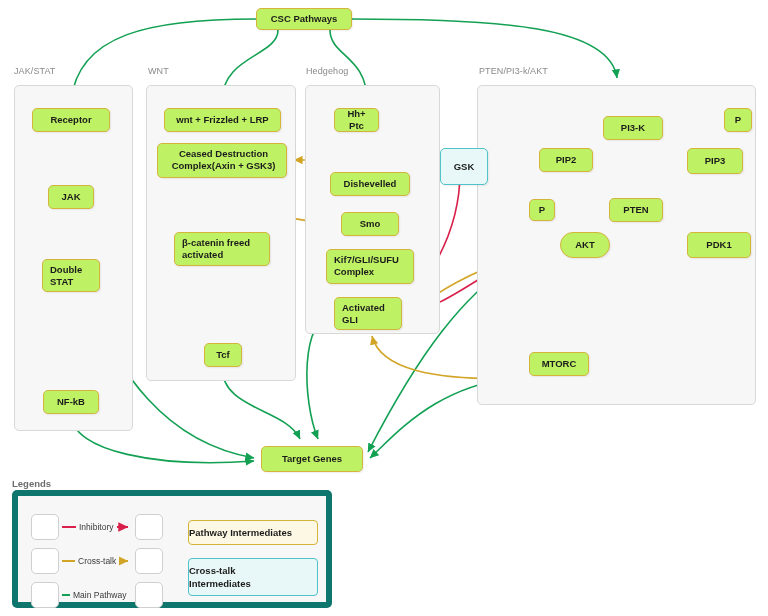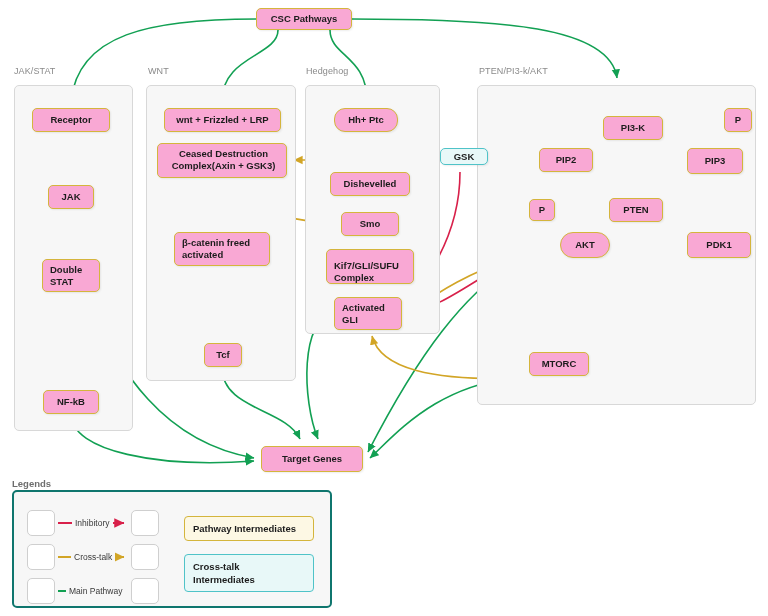--- a/index.html
+++ b/index.html
@@ -30,21 +30,21 @@
     position: absolute;
     font-size: 9px;
     color: #8a8a8a;
     letter-spacing: .1px;
     white-space: nowrap;
   }
   
   .node {
     position: absolute;
     box-sizing: border-box;
-    background: #f9a8d4;
+    background: #bef264;
     border: 1.2px solid #d4b53c;
     border-radius: 5px;
     color: #1c1c1c;
     font-size: 9.5px;
     font-weight: bold;
     display: flex;
     align-items: center;
     justify-content: center;
     text-align: center;
     line-height: 12px;
@@ -77,21 +77,21 @@
     color: #6d6d6d;
     font-weight: bold;
   }
   #legend-box {
     position: absolute;
     left: 12px;
     top: 490px;
     width: 320px;
     height: 118px;
     background: #f7f7f7;
-    border: 2px solid #0f766e;
+    border: 6px solid #0f766e;
     border-radius: 5px;
     box-sizing: border-box;
   }
   .lg-chip {
     position: absolute;
     width: 28px;
     height: 26px;
     background: #ffffff;
     border: 1px solid #cfcfcf;
     border-radius: 5px;
@@ -105,21 +105,21 @@
   }
   .lg-swatch {
     position: absolute;
     box-sizing: border-box;
     border-radius: 4px;
     font-size: 9.5px;
     font-weight: bold;
     color: #1c1c1c;
     display: flex;
     align-items: center;
-    padding-left: 8px;
+    padding-left: 0;
     line-height: 13px;
   }
   .lg-swatch.pathway {
     background: #fdf8e4;
     border: 1.3px solid #d4b53c;
   }
   .lg-swatch.cross {
     background: #e8f8f8;
     border: 1.4px solid #4fc3c8;
   }
@@ -206,26 +206,26 @@
   <div id="nodes">
       <div class="node" style="left: 256px; top: 8px; width: 96px; height: 22px;">CSC Pathways</div>
       <div class="node" style="left: 32px; top: 108px; width: 78px; height: 24px;">Receptor</div>
       <div class="node" style="left: 48px; top: 185px; width: 46px; height: 24px;">JAK</div>
       <div class="node left" style="left: 42px; top: 259px; width: 58px; height: 33px; display: block; padding-top: 4px; padding-left: 7px; text-align: left;">Double<br>STAT</div>
       <div class="node" style="left: 43px; top: 390px; width: 56px; height: 24px;">NF-kB</div>
       <div class="node" style="left: 164px; top: 108px; width: 117px; height: 24px;">wnt + Frizzled + LRP</div>
       <div class="node left" style="left: 157px; top: 143px; width: 130px; height: 35px; display: block; padding-top: 4px; padding-left: 7px; text-align: center;">Ceased Destruction<br>Complex(Axin + GSK3)</div>
       <div class="node left" style="left: 174px; top: 232px; width: 96px; height: 34px; display: block; padding-top: 4px; padding-left: 7px; text-align: left;">β-catenin freed<br>activated</div>
       <div class="node" style="left: 204px; top: 343px; width: 38px; height: 24px;">Tcf</div>
-      <div class="node" style="left: 334px; top: 108px; width: 64px; height: 24px; border-radius: 11px;">Hh+ Ptc</div>
+      <div class="node" style="left: 334px; top: 108px; width: 45px; height: 24px;">Hh+ Ptc</div>
       <div class="node" style="left: 330px; top: 172px; width: 80px; height: 24px;">Dishevelled</div>
       <div class="node" style="left: 341px; top: 212px; width: 58px; height: 24px;">Smo</div>
-      <div class="node left" style="left: 326px; top: 249px; width: 88px; height: 35px; display: block; padding-top: 10px; padding-left: 7px; text-align: left;">Kif7/GLI/SUFU<br>Complex</div>
+      <div class="node left" style="left: 326px; top: 249px; width: 88px; height: 35px; display: block; padding-top: 4px; padding-left: 7px; text-align: left;">Kif7/GLI/SUFU<br>Complex</div>
       <div class="node left" style="left: 334px; top: 297px; width: 68px; height: 33px; display: block; padding-top: 4px; padding-left: 7px; text-align: left;">Activated<br>GLI</div>
-      <div class="node crosstalk" style="left: 440px; top: 148px; width: 48px; height: 17px;">GSK</div>
+      <div class="node crosstalk" style="left: 440px; top: 148px; width: 48px; height: 37px;">GSK</div>
       <div class="node" style="left: 603px; top: 108px; width: 60px; height: 24px; margin-top: 8px;">PI3-K</div>
       <div class="node" style="left: 724px; top: 108px; width: 28px; height: 24px;">P</div>
       <div class="node" style="left: 539px; top: 148px; width: 54px; height: 24px;">PIP2</div>
       <div class="node" style="left: 687px; top: 148px; width: 56px; height: 26px;">PIP3</div>
       <div class="node" style="left: 529px; top: 199px; width: 26px; height: 22px;">P</div>
       <div class="node" style="left: 609px; top: 198px; width: 54px; height: 24px;">PTEN</div>
       <div class="node" style="left: 560px; top: 232px; width: 50px; height: 26px; border-radius: 13px;">AKT</div>
       <div class="node" style="left: 687px; top: 232px; width: 64px; height: 26px;">PDK1</div>
       <div class="node" style="left: 529px; top: 352px; width: 60px; height: 24px; text-align: center;">MTORC</div>
       <div class="node" style="left: 261px; top: 446px; width: 102px; height: 26px;">Target Genes</div>

